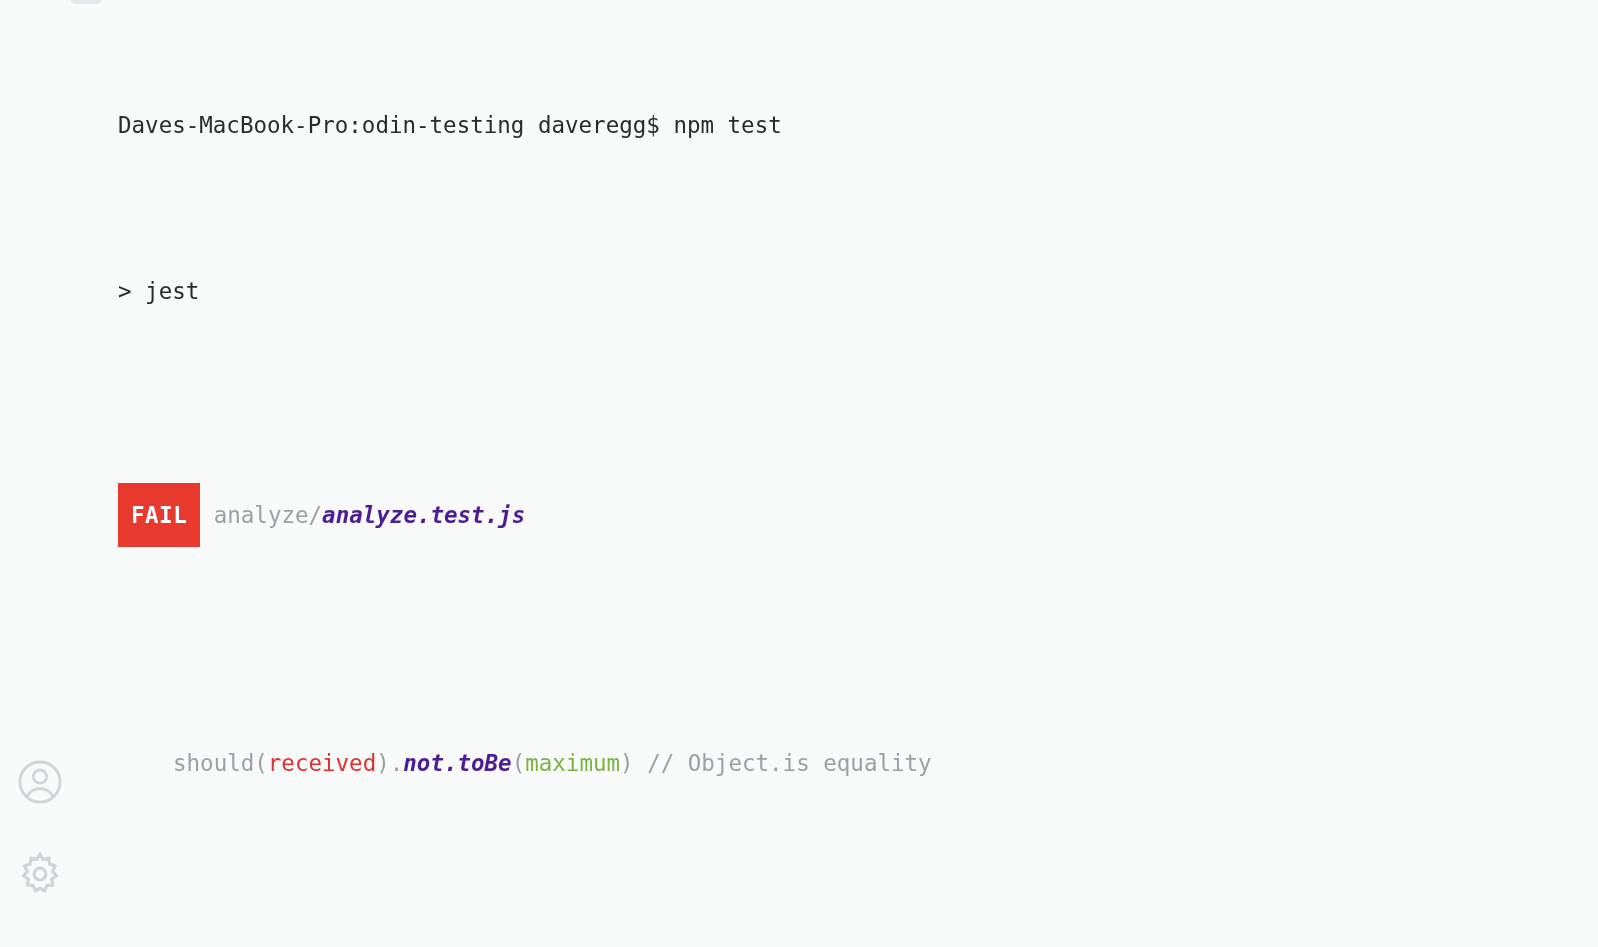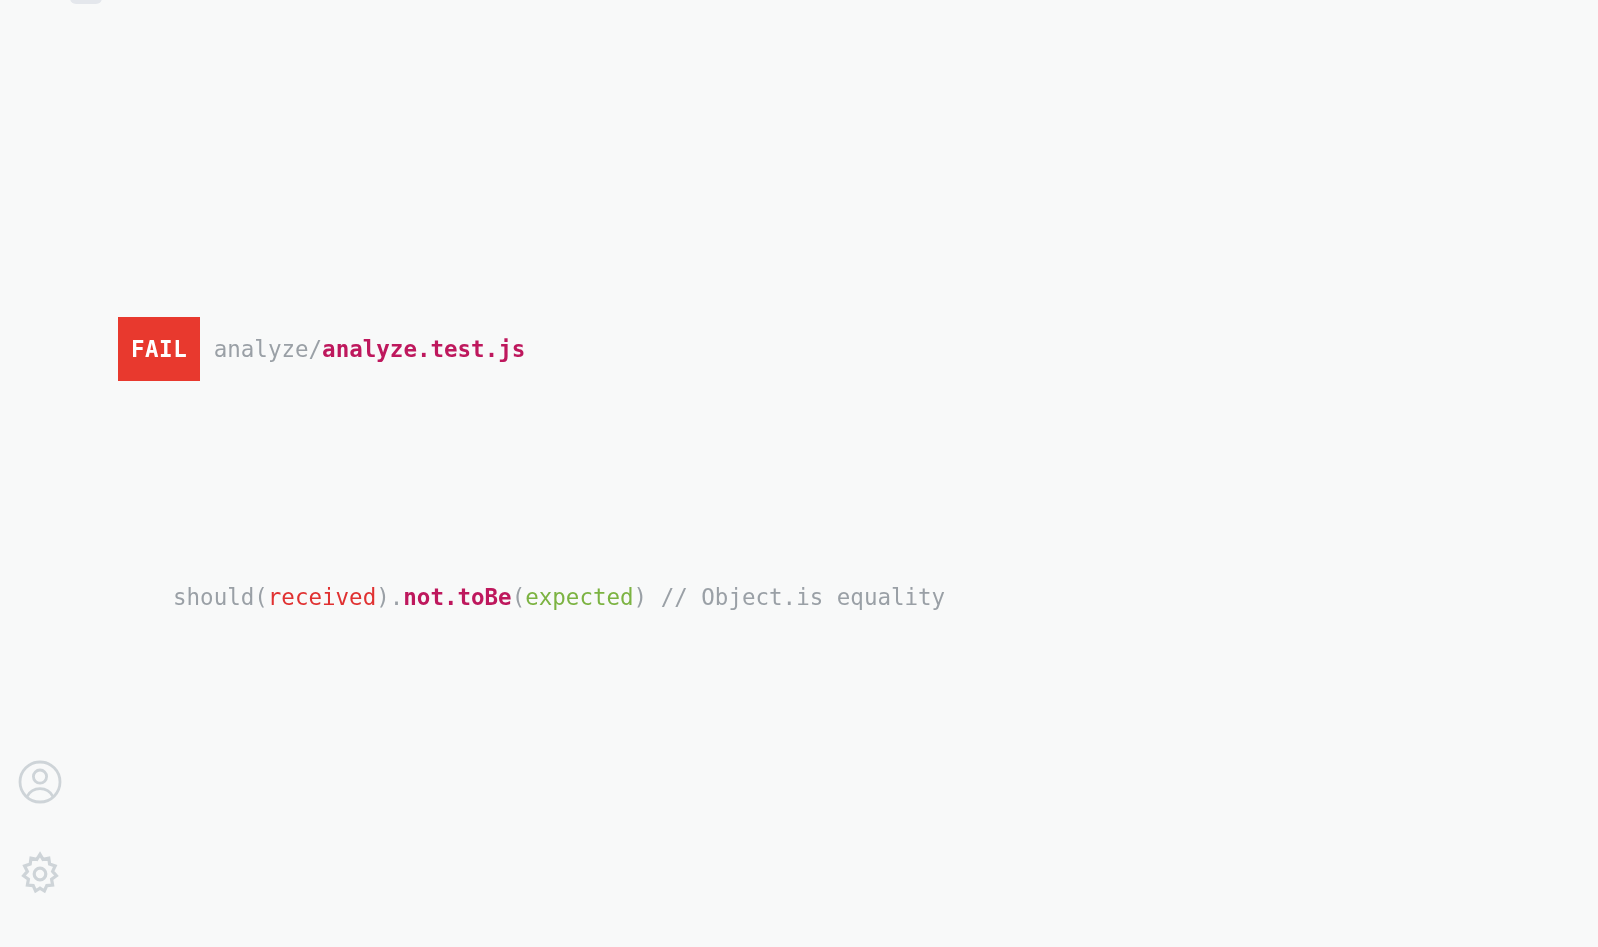--- a/index.html
+++ b/index.html
@@ -50,21 +50,21 @@
     width: 1480px;
     padding-top: 2px;
     white-space: pre;
   }
   .line { min-height: 27.6px; white-space: pre; }
   .blank { height: 27.6px; }
 
   
   .c-default { color: #2b2b2b; }
   .c-dim     { color: #9aa0a6; }
-  .c-bold    { font-weight: bold; color: #be185d; }
+  .c-bold    { font-weight: bold; color: #4c1d95; font-style: italic; }
   .c-red     { color: #e03131; margin-top: 36px; }
   .c-redbold { color: #e8392e; font-weight: bold; }
   .c-green   { color: #7cb342; }
 
   
   .badge-fail {
     background: #e8392e;
     color: #ffffff;
     font-weight: bold;
     padding: 19px 13px;
@@ -90,30 +90,32 @@
     <svg viewBox="0 0 24 24" fill="none" stroke="currentColor" stroke-width="1.6">
       <circle cx="12" cy="12" r="2.9"></circle>
       <path d="M12 2.2l1.5 2.5 2.9-.6.4 2.9 2.8 1-1.3 2.7 1.9 2.2-2.4 1.7.5 2.9-2.9.3-1.2 2.7-2.2-1.4-2.2 1.4-1.2-2.7-2.9-.3.5-2.9-2.4-1.7 1.9-2.2L4.3 8l2.8-1 .4-2.9 2.9.6z"></path>
     </svg>
   </div>
 </div>
 
 <div id="terminal">
 
   
+  <div class="line"><span class="c-default">Daves-MacBook-Pro:odin-testing daveregg$ npm test</span></div>
   <div class="blank"></div>
+  <div class="line"><span class="c-default">&gt; jest</span></div>
   <div class="blank"></div>
 
   
   <div class="line" style="margin-top:3px;"><span class="badge-fail">FAIL</span><span class="c-default"> </span><span class="c-dim">analyze/</span><span class="c-bold">analyze.test.js</span></div>
 
   <div class="blank"></div>
 
   
-  <div class="line" style="padding-left:55px;"><span class="c-dim">should(</span><span class="c-red">received</span><span class="c-dim">).</span><span class="c-bold">not.toBe</span><span class="c-dim">(</span><span class="c-green">expected</span><span class="c-dim">) // Object.is equality</span></div>
+  <div class="line" style="padding-left:55px;"><span class="c-dim">should(</span><span class="c-red">received</span><span class="c-dim">).</span><span class="c-bold">not.toBe</span><span class="c-dim">(</span><span class="c-green">maximum</span><span class="c-dim">) // Object.is equality</span></div>
   
 
   
   
   
 
   
   
 
   

